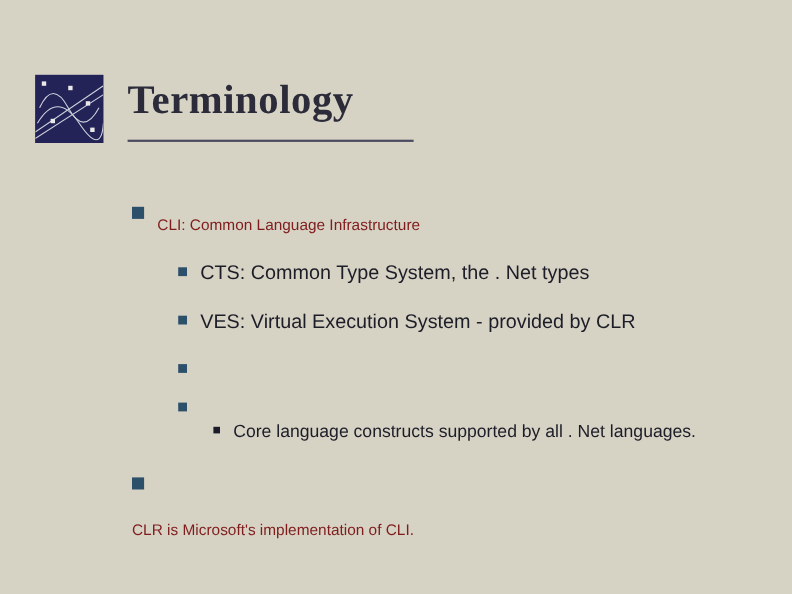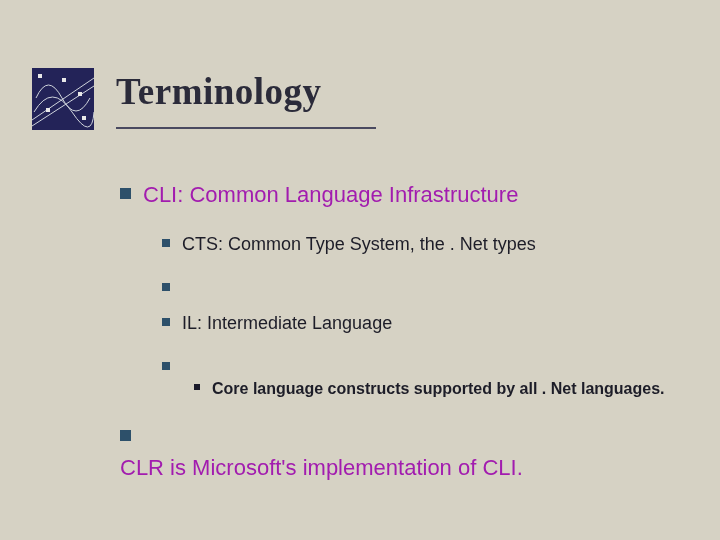--- a/index.html
+++ b/index.html
@@ -51,26 +51,26 @@
     gap: 12px;
   }
   .sq {
     flex: 0 0 auto;
     background: #2d506a;
     display: inline-block;
   }
   .sq.l1 { width: 11px; height: 11px; margin-top: 8px; }
   .sq.l2 { width: 8px;  height: 8px;  margin-top: 7px; }
   .sq.l3 { width: 6px;  height: 6px;  margin-top: 6px; background:#1b1b2a; }
-  .lvl1-text { font-size: 22px; color:#a21caf; line-height: 1.35; }
+  .lvl1-text { font-size: 14px; color:#7f1d1d; line-height: 1.35; margin-top: 15px; }
   .lvl2-text { font-size: 18px; color:#1d1d28; line-height: 1.35; }
   .lvl3-text { font-size: 16px; color:#1d1d28; line-height: 1.35; }
   .sub-block { margin-left: 42px; margin-top: 22px; text-align: center; }
   .sub-block .bullet-row { margin-bottom: 20px; }
-  .sub3-block { margin-left: 32px; margin-top: 6px; margin-bottom: 6px; font-weight: bold; }
+  .sub3-block { margin-left: 32px; margin-top: 6px; margin-bottom: 6px; }
   .sub3-block .bullet-row { margin-bottom: 0; }
   .l1-second { margin-top: 22px; flex-direction: column; }
 </style>
 </head>
 <body>
 
 <div class="slide">
 
   <div class="ornament">
     <svg width="62" height="62" viewBox="0 0 62 62">
@@ -106,25 +106,25 @@
     <div class="sub-block">
 
       <div class="bullet-row">
         <span class="sq l2"></span>
         <span class="lvl2-text">CTS: Common Type System, the . Net types</span>
       </div>
 
 
       <div class="bullet-row">
         <span class="sq l2"></span>
+        <span class="lvl2-text">VES: Virtual Execution System - provided by CLR</span>
       </div>
 
       <div class="bullet-row">
         <span class="sq l2"></span>
-        <span class="lvl2-text">IL: Intermediate Language</span>
       </div>
 
       <div class="bullet-row" style="margin-bottom:8px">
         <span class="sq l2"></span>
       </div>
 
       <div class="sub3-block">
         <div class="bullet-row">
           <span class="sq l3"></span>
           <span class="lvl3-text">Core language constructs supported by all . Net languages.</span>

